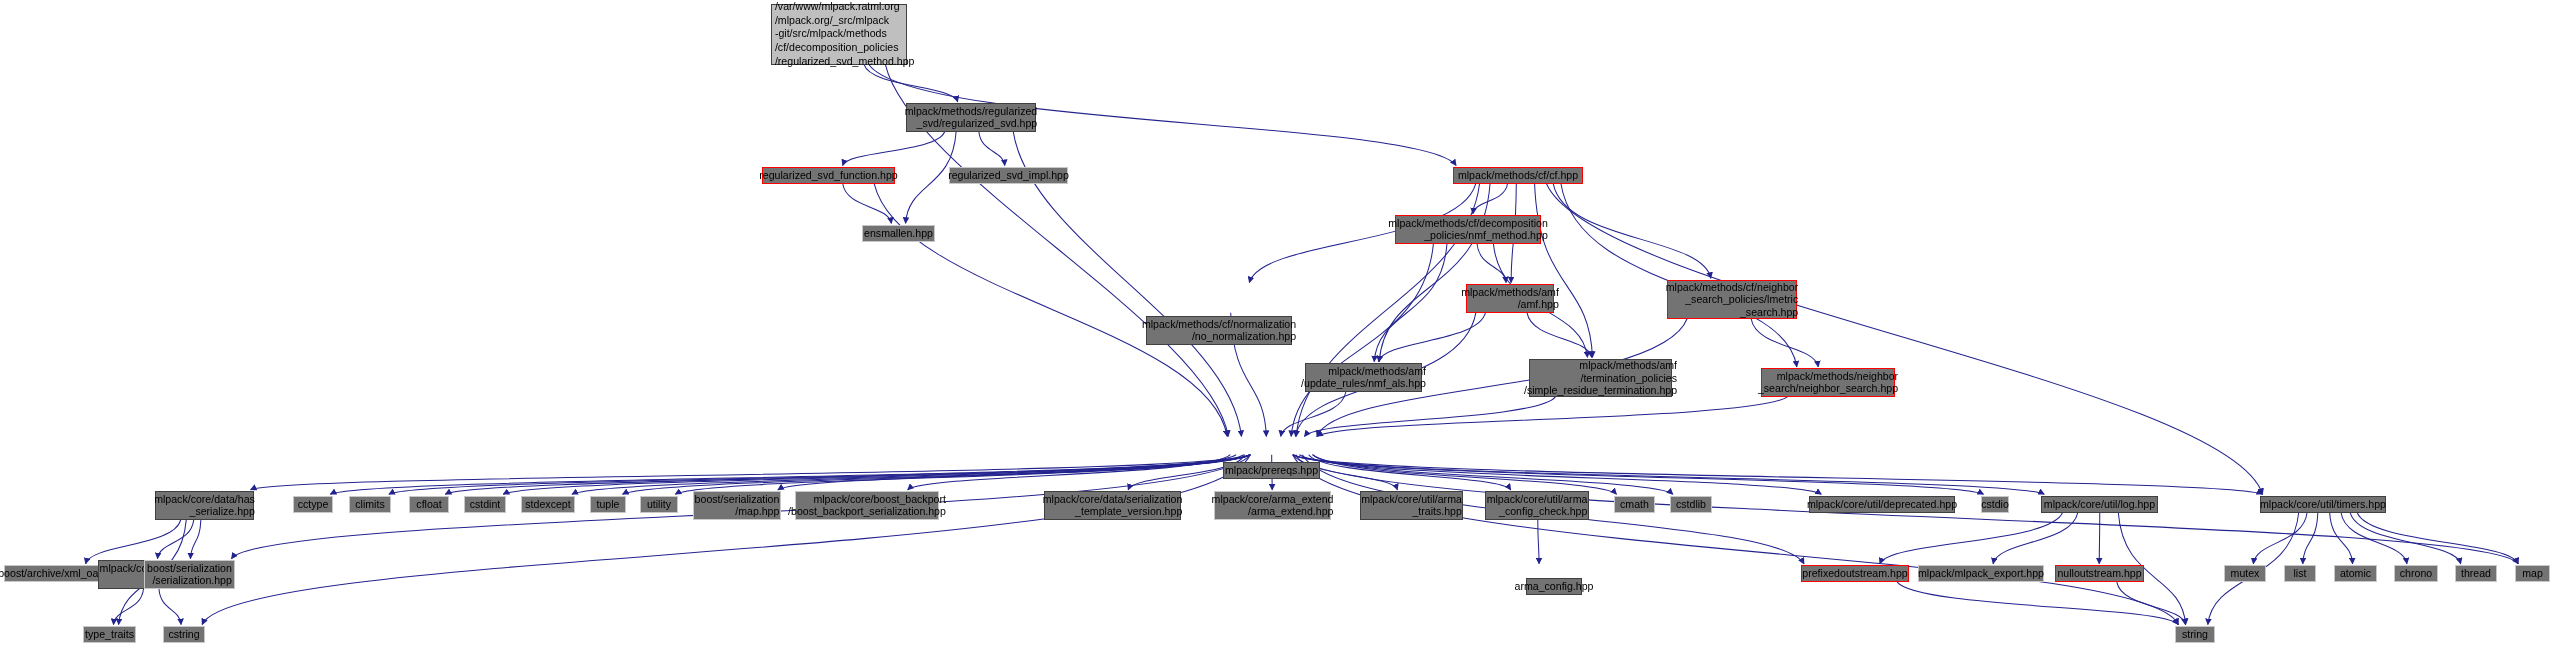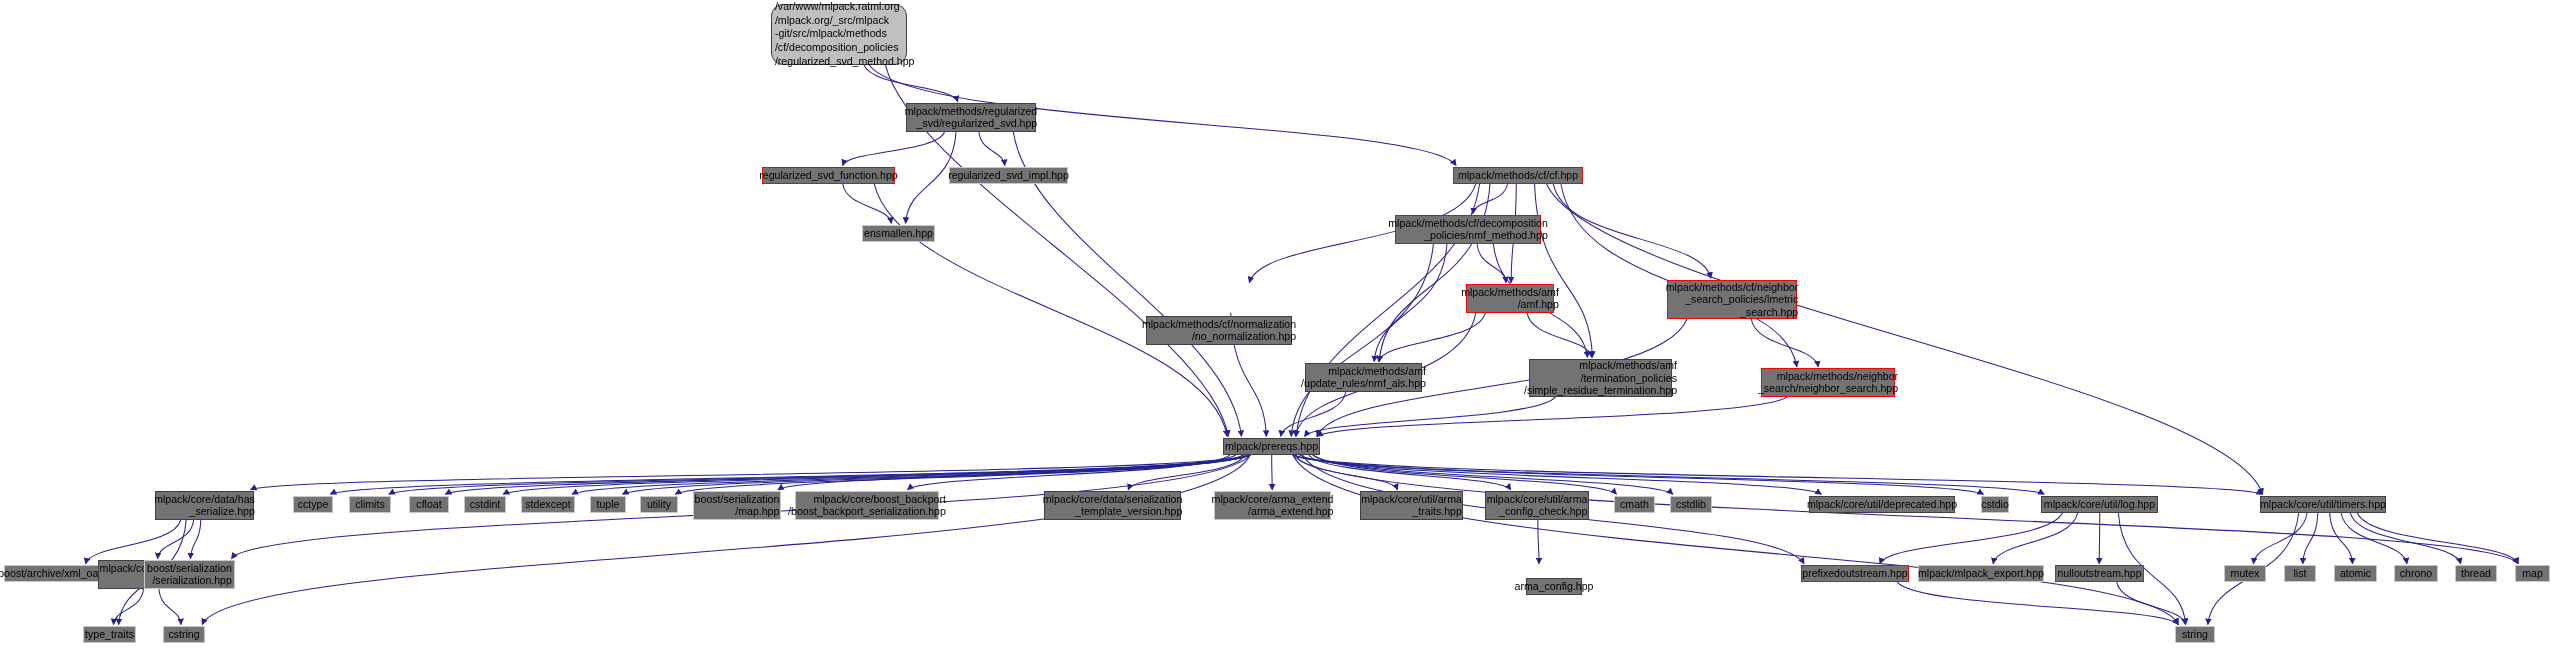--- a/index.html
+++ b/index.html
@@ -142,21 +142,21 @@
         <path d="M 3180.688972222222 700 C 3183.0335493055554 743.4, 3210.2619044999997 738.5, 3211.95 770" fill="none" stroke="#23238e" stroke-width="1.4" marker-end="url(#arrow)"></path>
         <path d="M 3196.1448888888885 700 C 3202.899022222222 743.4, 3281.337024 738.5, 3286.2 770" fill="none" stroke="#23238e" stroke-width="1.4" marker-end="url(#arrow)"></path>
         <path d="M 3208.740261111111 700 C 3220.0509915277776 743.4, 3351.4062741000002 738.5, 3359.55 770" fill="none" stroke="#23238e" stroke-width="1.4" marker-end="url(#arrow)"></path>
         <path d="M 3218.2529555555557 700 C 3234.733983888889 743.4, 3426.1336596 738.5, 3438 770" fill="none" stroke="#23238e" stroke-width="1.4" marker-end="url(#arrow)"></path>
         <path d="M 3138.4194666666667 700 C 3129.1180066666666 794.86, 3021.0970512 784.15, 3014.4 853" fill="none" stroke="#23238e" stroke-width="1.4" marker-end="url(#arrow)"></path>
         <path d="M 2590.2472888888888 795 C 2619.0287422222223 830.96, 2953.2773536 826.9, 2974 853" fill="none" stroke="#23238e" stroke-width="1.4" marker-end="url(#arrow)"></path>
         <path d="M 2890.0545111111114 795 C 2897.092922777778 830.96, 2978.8323436 826.9, 2983.9 853" fill="none" stroke="#23238e" stroke-width="1.4" marker-end="url(#arrow)"></path>
       </g>
   </svg>
   <div id="nodes">
-      <div class="node root" style="left: 771px; top: 3.7px; width: 136px; height: 61px; border-radius: 12px;">/var/www/mlpack.ratml.org
+      <div class="node root" style="left: 771px; top: 3.7px; width: 136px; height: 61px;">/var/www/mlpack.ratml.org
 /mlpack.org/_src/mlpack
 -git/src/mlpack/methods
 /cf/decomposition_policies
 /regularized_svd_method.hpp</div>
       <div class="node hdr" style="left: 906px; top: 103px; width: 130px; height: 28.6px;">mlpack/methods/regularized
 _svd/regularized_svd.hpp</div>
       <div class="node hl" style="left: 762px; top: 167px; width: 133px; height: 17px;">regularized_svd_function.hpp</div>
       <div class="node ext" style="left: 949px; top: 167px; width: 119px; height: 17px;">regularized_svd_impl.hpp</div>
       <div class="node ext" style="left: 862px; top: 225px; width: 73px; height: 17px;">ensmallen.hpp</div>
       <div class="node hl" style="left: 1453px; top: 167px; width: 130px; height: 17px;">mlpack/methods/cf/cf.hpp</div>
@@ -169,21 +169,21 @@
       <div class="node hl" style="left: 1667px; top: 280px; width: 130px; height: 39px;">mlpack/methods/cf/neighbor
 _search_policies/lmetric
 _search.hpp</div>
       <div class="node hdr" style="left: 1305px; top: 363px; width: 117px; height: 28.6px;">mlpack/methods/amf
 /update_rules/nmf_als.hpp</div>
       <div class="node hdr" style="left: 1529px; top: 359px; width: 143px; height: 38px;">mlpack/methods/amf
 /termination_policies
 /simple_residue_termination.hpp</div>
       <div class="node hl" style="left: 1761px; top: 368px; width: 134px; height: 28.6px;">mlpack/methods/neighbor
 _search/neighbor_search.hpp</div>
-      <div class="node hdr" style="left: 1223px; top: 438px; width: 97px; height: 17px;">mlpack/prereqs.hpp</div>
+      <div class="node hdr" style="left: 1223px; top: 462px; width: 97px; height: 17px;">mlpack/prereqs.hpp</div>
       <div class="node hdr" style="left: 155px; top: 491px; width: 99px; height: 28.6px;">mlpack/core/data/has
 _serialize.hpp</div>
       <div class="node ext" style="left: 293px; top: 496px; width: 40px; height: 17px;">cctype</div>
       <div class="node ext" style="left: 349px; top: 496px; width: 42px; height: 17px;">climits</div>
       <div class="node ext" style="left: 409px; top: 496px; width: 40px; height: 17px;">cfloat</div>
       <div class="node ext" style="left: 464px; top: 496px; width: 42px; height: 17px;">cstdint</div>
       <div class="node ext" style="left: 521px; top: 496px; width: 54px; height: 17px;">stdexcept</div>
       <div class="node ext" style="left: 590px; top: 496px; width: 36px; height: 17px;">tuple</div>
       <div class="node ext" style="left: 640px; top: 496px; width: 38px; height: 17px;">utility</div>
       <div class="node ext" style="left: 693px; top: 491px; width: 88px; height: 28.6px;">boost/serialization

